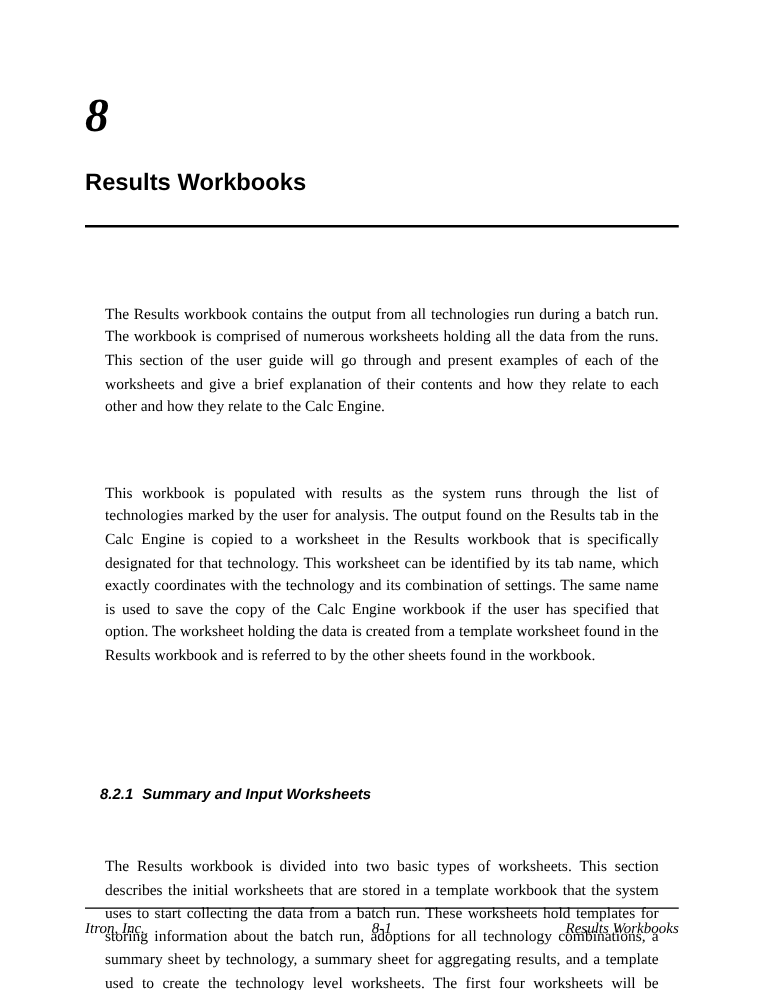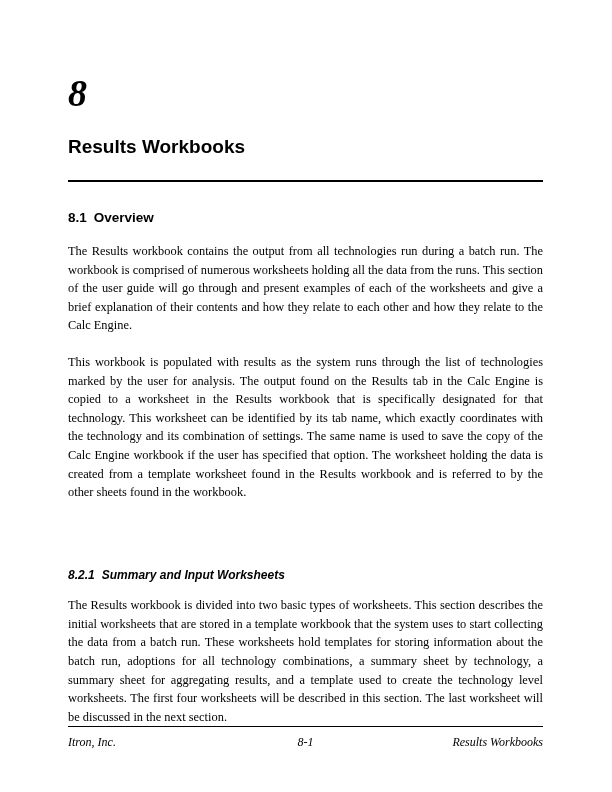--- a/index.html
+++ b/index.html
@@ -63,39 +63,39 @@
     margin: 0;
     padding: 0;
   }
   h3.subsection-heading {
     font-family: "Liberation Sans", "DejaVu Sans", sans-serif;
     font-weight: bold;
     font-style: italic;
     font-size: 12px;
     line-height: 1.2;
     color: #000000;
-    margin: 0;
+    margin: 12px;
     padding: 0;
   }
   .heading-num {
     display: inline-block;
   }
   .heading-text {
     display: inline-block;
     margin-left: 7px;
   }
 
   
   p.body-text {
     font-family: "Liberation Serif", "DejaVu Serif", serif;
     font-size: 12.4px;
     line-height: 18.6px;
     color: #000000;
     text-align: justify;
-    margin: 0;
+    margin: 16px;
     padding: 0;
   }
 
   
   .gap-28 { height: 28px; }
   .gap-22 { height: 22px; }
   .gap-18 { height: 18px; }
   .gap-16 { height: 16px; }
   .gap-14 { height: 14px; }
 
@@ -134,23 +134,20 @@
   <div class="content">
 
     <div class="chapter-number">8</div>
 
     <h1 class="chapter-title">Results Workbooks</h1>
 
     <hr class="rule-top">
 
     <div class="gap-28"></div>
 
-    <h2 class="section-heading">
-      <span class="heading-num">8.1</span><span class="heading-text">Overview</span>
-    </h2>
 
     <div class="gap-16"></div>
 
     <p class="body-text">The Results workbook contains the output from all technologies run during a batch run.  The workbook is comprised of numerous worksheets holding all the data from the runs.  This section of the user guide will go through and present examples of each of the worksheets and give a brief explanation of their contents and how they relate to each other and how they relate to the Calc Engine.</p>
 
     <div class="gap-18"></div>
 
     <p class="body-text">This workbook is populated with results as the system runs through the list of technologies marked by the user for analysis.  The output found on the Results tab in the Calc Engine is copied to a worksheet in the Results workbook that is specifically designated for that technology.  This worksheet can be identified by its tab name, which exactly coordinates with the technology and its combination of settings.  The same name is used to save the copy of the Calc Engine workbook if the user has specified that option.  The worksheet holding the data is created from a template worksheet found in the Results workbook and is referred to by the other sheets found in the workbook.</p>
 
     <div class="gap-28"></div>

